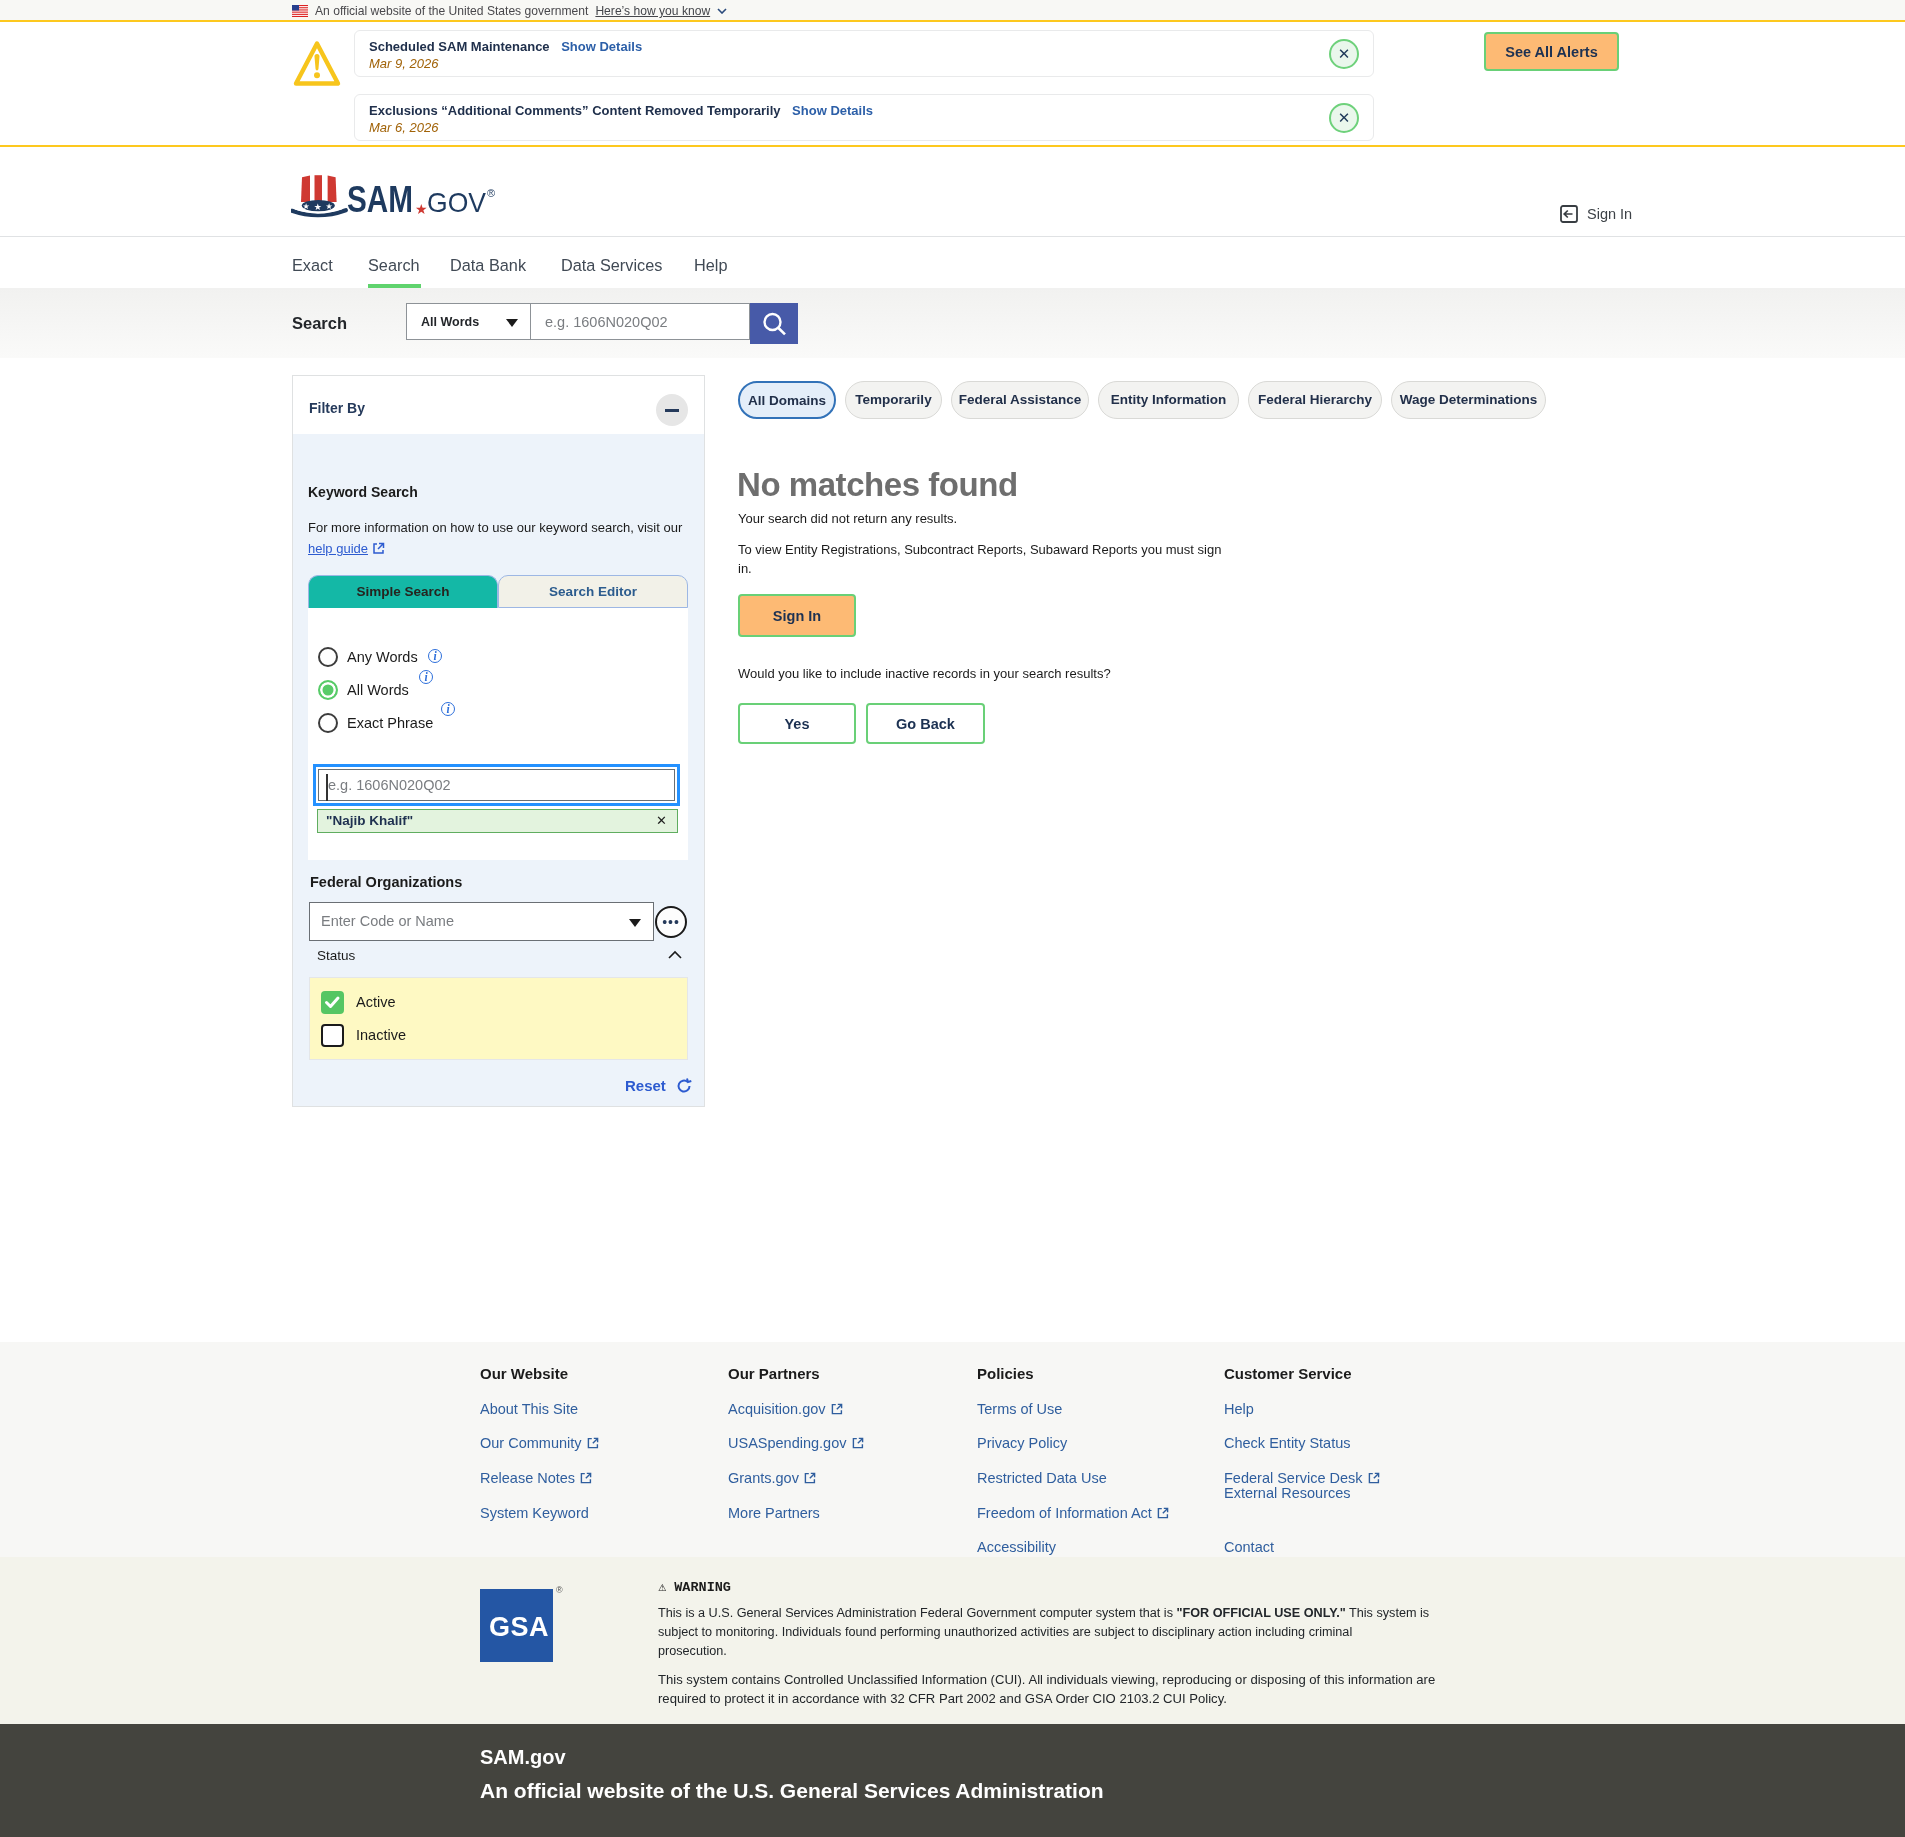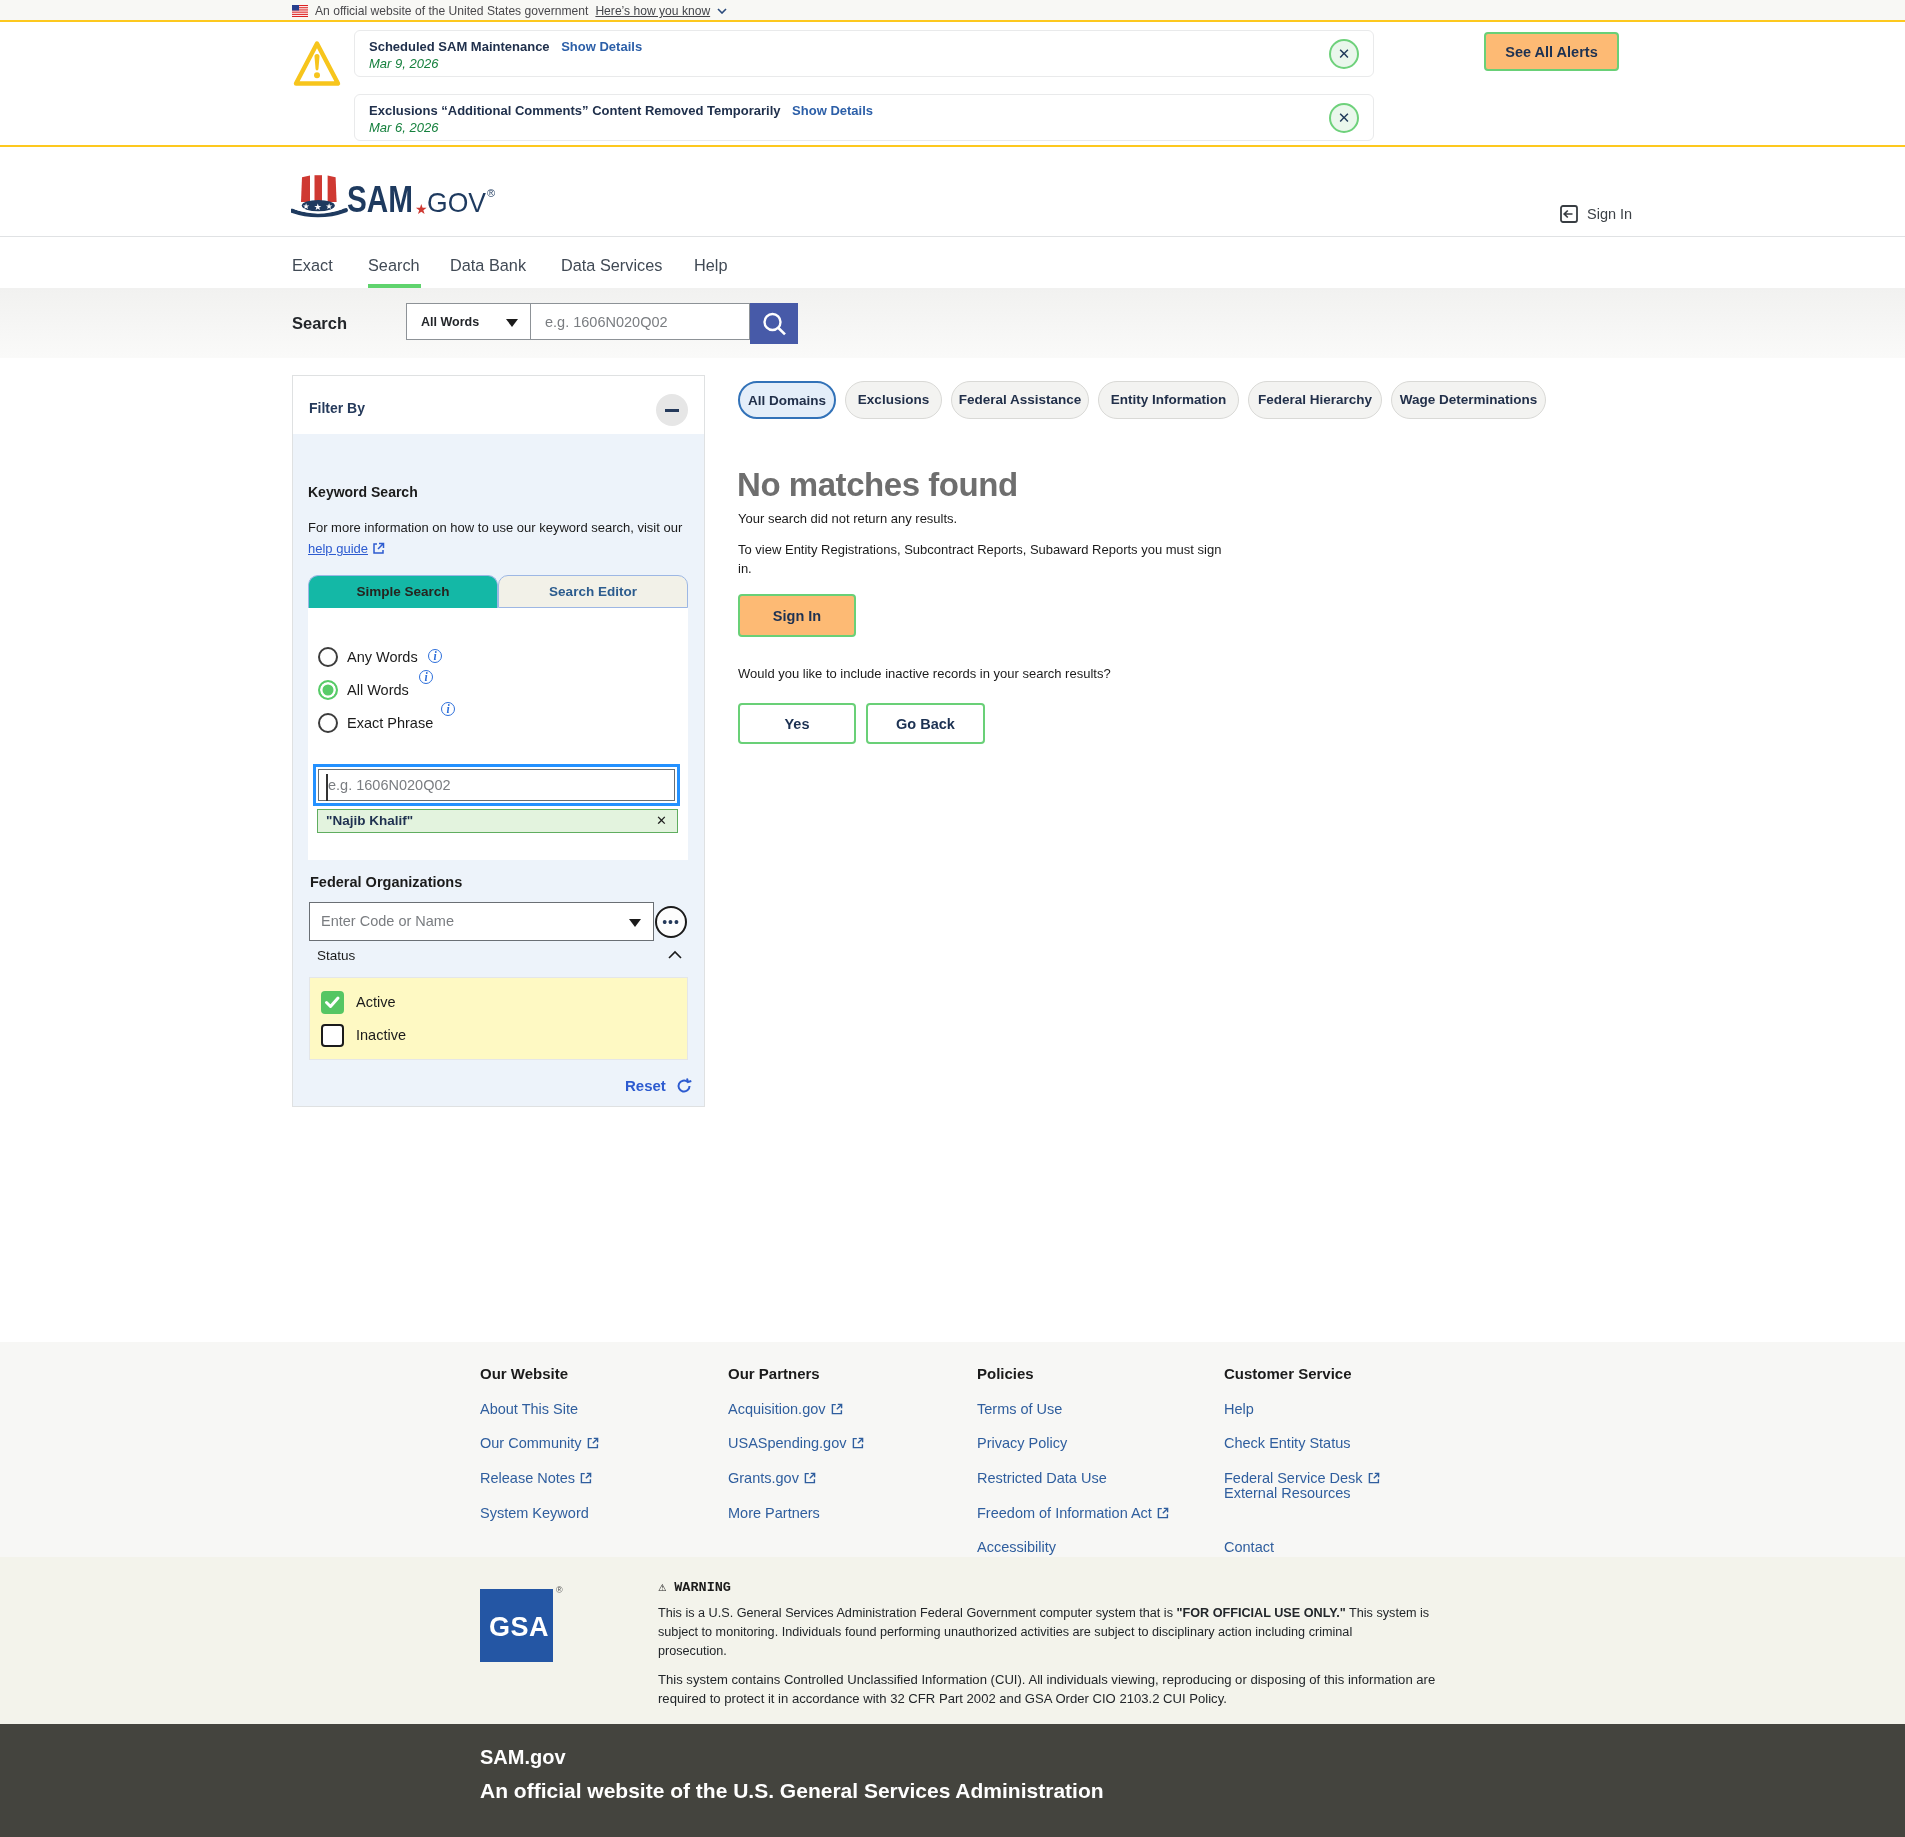--- a/index.html
+++ b/index.html
@@ -8,21 +8,21 @@
 .abs { position:absolute; }
 
 .gov-banner { position:absolute; left:0; top:0; width:1905px; height:22px; background:#f8f8f5; border-bottom:2px solid #fdc81e; }
 .gov-banner-inner { position:absolute; left:292px; top:4px; font-size:12.1px; color:#49484c; display:flex; align-items:center; gap:7px; }
 .gov-banner-inner svg { display:block; }
 .hhyk { color:#44464b; text-decoration:underline; }
 
 .alert-card { position:absolute; left:354px; width:1020px; height:47px; background:#fff; border:1px solid #e9eaeb; border-radius:6px; }
 .alert-title { position:absolute; left:14px; top:8px; font-size:13px; font-weight:bold; color:#20304c; }
 .alert-title a { color:#2c5fa8; margin-left:8px; }
-.alert-date { position:absolute; left:14px; top:25px; font-size:13px; font-style:italic; color:#15803d; }
+.alert-date { position:absolute; left:14px; top:25px; font-size:13px; font-style:italic; color:#a16207; }
 .alert-close { position:absolute; right:14px; top:50%; margin-top:-15px; width:30px; height:30px; border-radius:50%; border:2px solid #6ed17b; background:#eaf7ec; color:#203a5a; font-size:15px; line-height:26px; text-align:center; }
 .btn-green-light { background:#fdba74; border:2px solid #69d077; border-radius:4px; color:#1c3152; font-weight:bold; font-size:14.5px; text-align:center; }
 
 .signin { position:absolute; left:1560px; top:205px; display:flex; align-items:center; gap:9px; font-size:14.5px; color:#3d4247; }
 
 .nav { position:absolute; left:0; top:236px; width:1905px; height:52px; background:#fff; border-top:1px solid #e0e2e4; }
 .nav a { position:absolute; top:19px; font-size:16.3px; color:#414a55; text-decoration:none; }
 .nav .active-underline { position:absolute; left:368px; top:47px; width:53px; height:5px; background:#5fd36d; }
 
 .search-strip { position:absolute; left:0; top:288px; width:1905px; height:70px; background:linear-gradient(#f1f1f0,#fafaf9); }
@@ -240,21 +240,21 @@
     <span class="cb-lab" style="top:49px">Inactive</span>
   </div>
   <div class="reset">Reset
     <svg width="16" height="16" viewBox="0 0 16 16" style="vertical-align:-3px;margin-left:6px">
         <path d="M13.5 8 a5.5 5.5 0 1 1 -2 -4.2" fill="none" stroke="#2d5bd0" stroke-width="2"></path>
         <path d="M11 0.5 L12 4 L15.3 3" fill="none" stroke="#2d5bd0" stroke-width="2"></path>
       </svg>
   </div>
 
   <div class="pill on" style="left:738px;width:98px">All Domains</div>
-  <div class="pill off" style="left:845px;width:97px">Exclusions</div>
+  <div class="pill off" style="left:845px;width:97px">Temporarily</div>
   <div class="pill off" style="left:951px;width:138px">Federal Assistance</div>
   <div class="pill off" style="left:1098px;width:141px">Entity Information</div>
   <div class="pill off" style="left:1248px;width:134px">Federal Hierarchy</div>
   <div class="pill off" style="left:1391px;width:155px">Wage Determinations</div>
 
   <div class="nomatch">No matches found</div>
   <div class="rp1">Your search did not return any results.</div>
   <div class="rp2">To view Entity Registrations, Subcontract Reports, Subaward Reports you must sign<br>in.</div>
   <div class="signin-btn btn-green-light">Sign In</div>
   <div class="rq">Would you like to include inactive records in your search results?</div>

